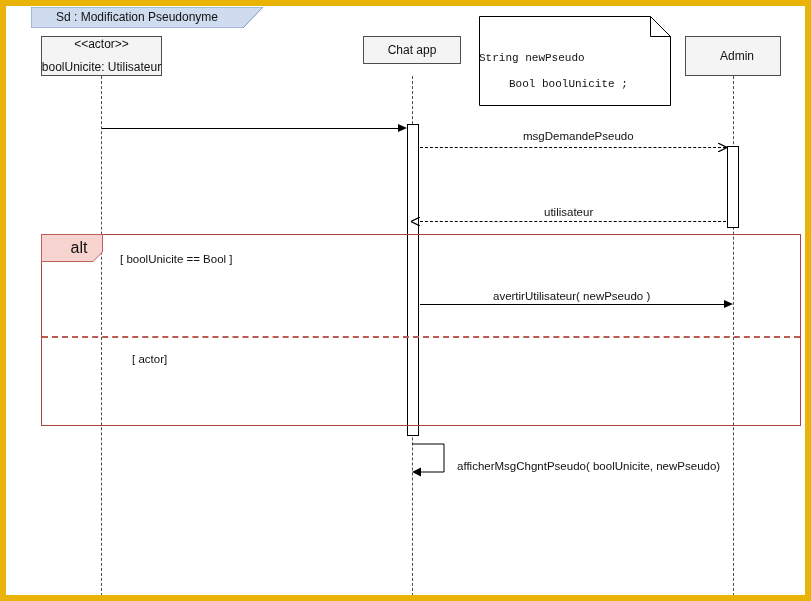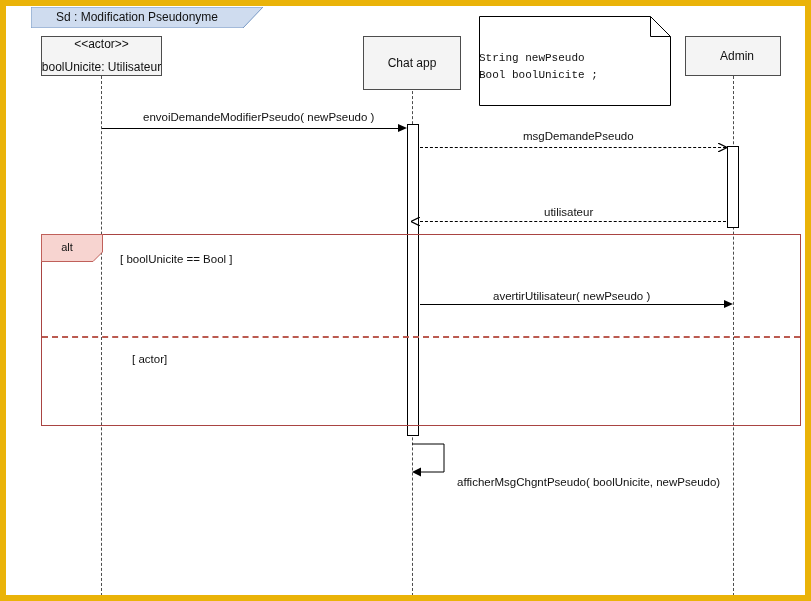--- a/index.html
+++ b/index.html
@@ -128,27 +128,27 @@
     position: absolute;
     border: 1px solid #a94442;
     box-sizing: border-box;
     background: transparent;
   }
   .alt-tag {
     position: absolute;
   }
   .alt-tag-label {
     position: absolute;
-    left: 0;
+    left: 12px;
     top: 0;
     width: 52px;
     height: 27px;
     line-height: 27px;
     text-align: center;
-    font-size: 11px;
+    font-size: 16px;
     color: #111111;
   }
   .alt-divider {
     position: absolute;
     height: 0;
     border-top: 2px dashed #bb5a50;
   }
   .guard {
     position: absolute;
     font-size: 11.5px;
@@ -170,55 +170,54 @@
 
   <div class="lifeline-stem" style="left:95px; top:70px; height:520px;"></div>
   <div class="lifeline-stem" style="left:406px; top:70px; height:520px;"></div>
   <div class="lifeline-stem" style="left:727px; top:70px; height:520px;"></div>
 
   <div class="lifeline-head" style="left:35px; top:30px; width:121px; height:40px;justify-content:space-between;">
     <span>&lt;&lt;actor&gt;&gt;</span>
     <span>boolUnicite: Utilisateur</span>
   </div>
 
-  <div class="lifeline-head" style="left:357px; top:30px; width:98px; height:54px;">
+  <div class="lifeline-head" style="left:357px; top:30px; width:98px; height:28px;">
     <span>Chat app</span>
   </div>
 
   <div class="lifeline-head" style="left:679px; top:30px; width:96px; height:40px;padding-left:8px;">
     <span>Admin</span>
   </div>
 
   <div class="note" style="left:473px; top:10px; width:192px; height:90px;">
     <svg width="192" height="90" viewBox="0 0 192 90">
       <path d="M0.5,0.5 L171.5,0.5 L191.5,20.5 L191.5,89.5 L0.5,89.5 Z" fill="#ffffff" stroke="#000000" stroke-width="1"></path>
       <path d="M171.5,0.5 L171.5,20.5 L191.5,20.5" fill="none" stroke="#000000" stroke-width="1"></path>
     </svg>
     <div class="note-text">String newPseudo</div>
-    <div class="note-text" style="top:51px;">Bool boolUnicite ;</div>
+    <div class="note-text" style="top:60px;padding-left:30px;">Bool boolUnicite ;</div>
   </div>
 
   <div class="activation" style="left:401px; top:118px; width:12px; height:312px;"></div>
   <div class="activation" style="left:721px; top:140px; width:12px; height:82px;"></div>
 
   <div class="alt-frame" style="left:35px; top:228px; width:760px; height:192px;"></div>
 
   <div class="alt-divider" style="left:36px; top:330px; width:758px;"></div>
 
   <div class="alt-tag" style="left:35px; top:228px; width:62px; height:28px;">
     <svg width="62" height="28" viewBox="0 0 62 28" preserveAspectRatio="none">
       <polygon points="0.5,0.5 61.5,0.5 61.5,18 52,27.5 0.5,27.5" fill="#f7d4d0" stroke="#c0605a" stroke-width="1"></polygon>
     </svg>
     <div class="alt-tag-label">alt</div>
   </div>
 
   <div class="guard" style="left:114px; top:247px;">[ boolUnicite == Bool ]</div>
   <div class="guard" style="left:126px; top:347px;">[ actor]</div>
 
-  <div class="msg-label" style="left:137px; top:105px;">envoiDemandeModifierPseudo( newPseudo )</div>
   <div class="msg-line" style="left:96px; top:122px; width:296px;"></div>
   <div class="arrow-filled-r" style="left:392px; top:117.5px;"></div>
 
   <div class="msg-label" style="left:517px; top:124px;">msgDemandePseudo</div>
   <div class="msg-line dashed" style="left:414px; top:141px; width:306px;"></div>
   <svg class="arrow-open-r" style="left:712px; top:136.5px;" viewBox="0 0 9 9">
     <path d="M0,0 L9,4.5 L0,9" fill="none" stroke="#000000" stroke-width="1.2"></path>
   </svg>
 
   <div class="msg-label" style="left:538px; top:200px;">utilisateur</div>
@@ -230,15 +229,15 @@
   <div class="msg-label" style="left:487px; top:284px;">avertirUtilisateur( newPseudo )</div>
   <div class="msg-line" style="left:414px; top:298px; width:304px;"></div>
   <div class="arrow-filled-r" style="left:718px; top:293.5px;"></div>
 
   <div class="selfcall" style="left:406px; top:437px; width:40px; height:34px;">
     <svg width="40" height="34" viewBox="0 0 40 34">
       <path d="M0,1 L32,1 L32,29 L9,29" fill="none" stroke="#000000" stroke-width="1"></path>
       <polygon points="9,24.5 0,29 9,33.5" fill="#000000"></polygon>
     </svg>
   </div>
-  <div class="msg-label" style="left:451px; top:454px;margin-top:16px;">afficherMsgChgntPseudo( boolUnicite, newPseudo)</div>
+  <div class="msg-label" style="left:451px; top:454px;">afficherMsgChgntPseudo( boolUnicite, newPseudo)</div>
 
 </div>
 
 </body></html>

